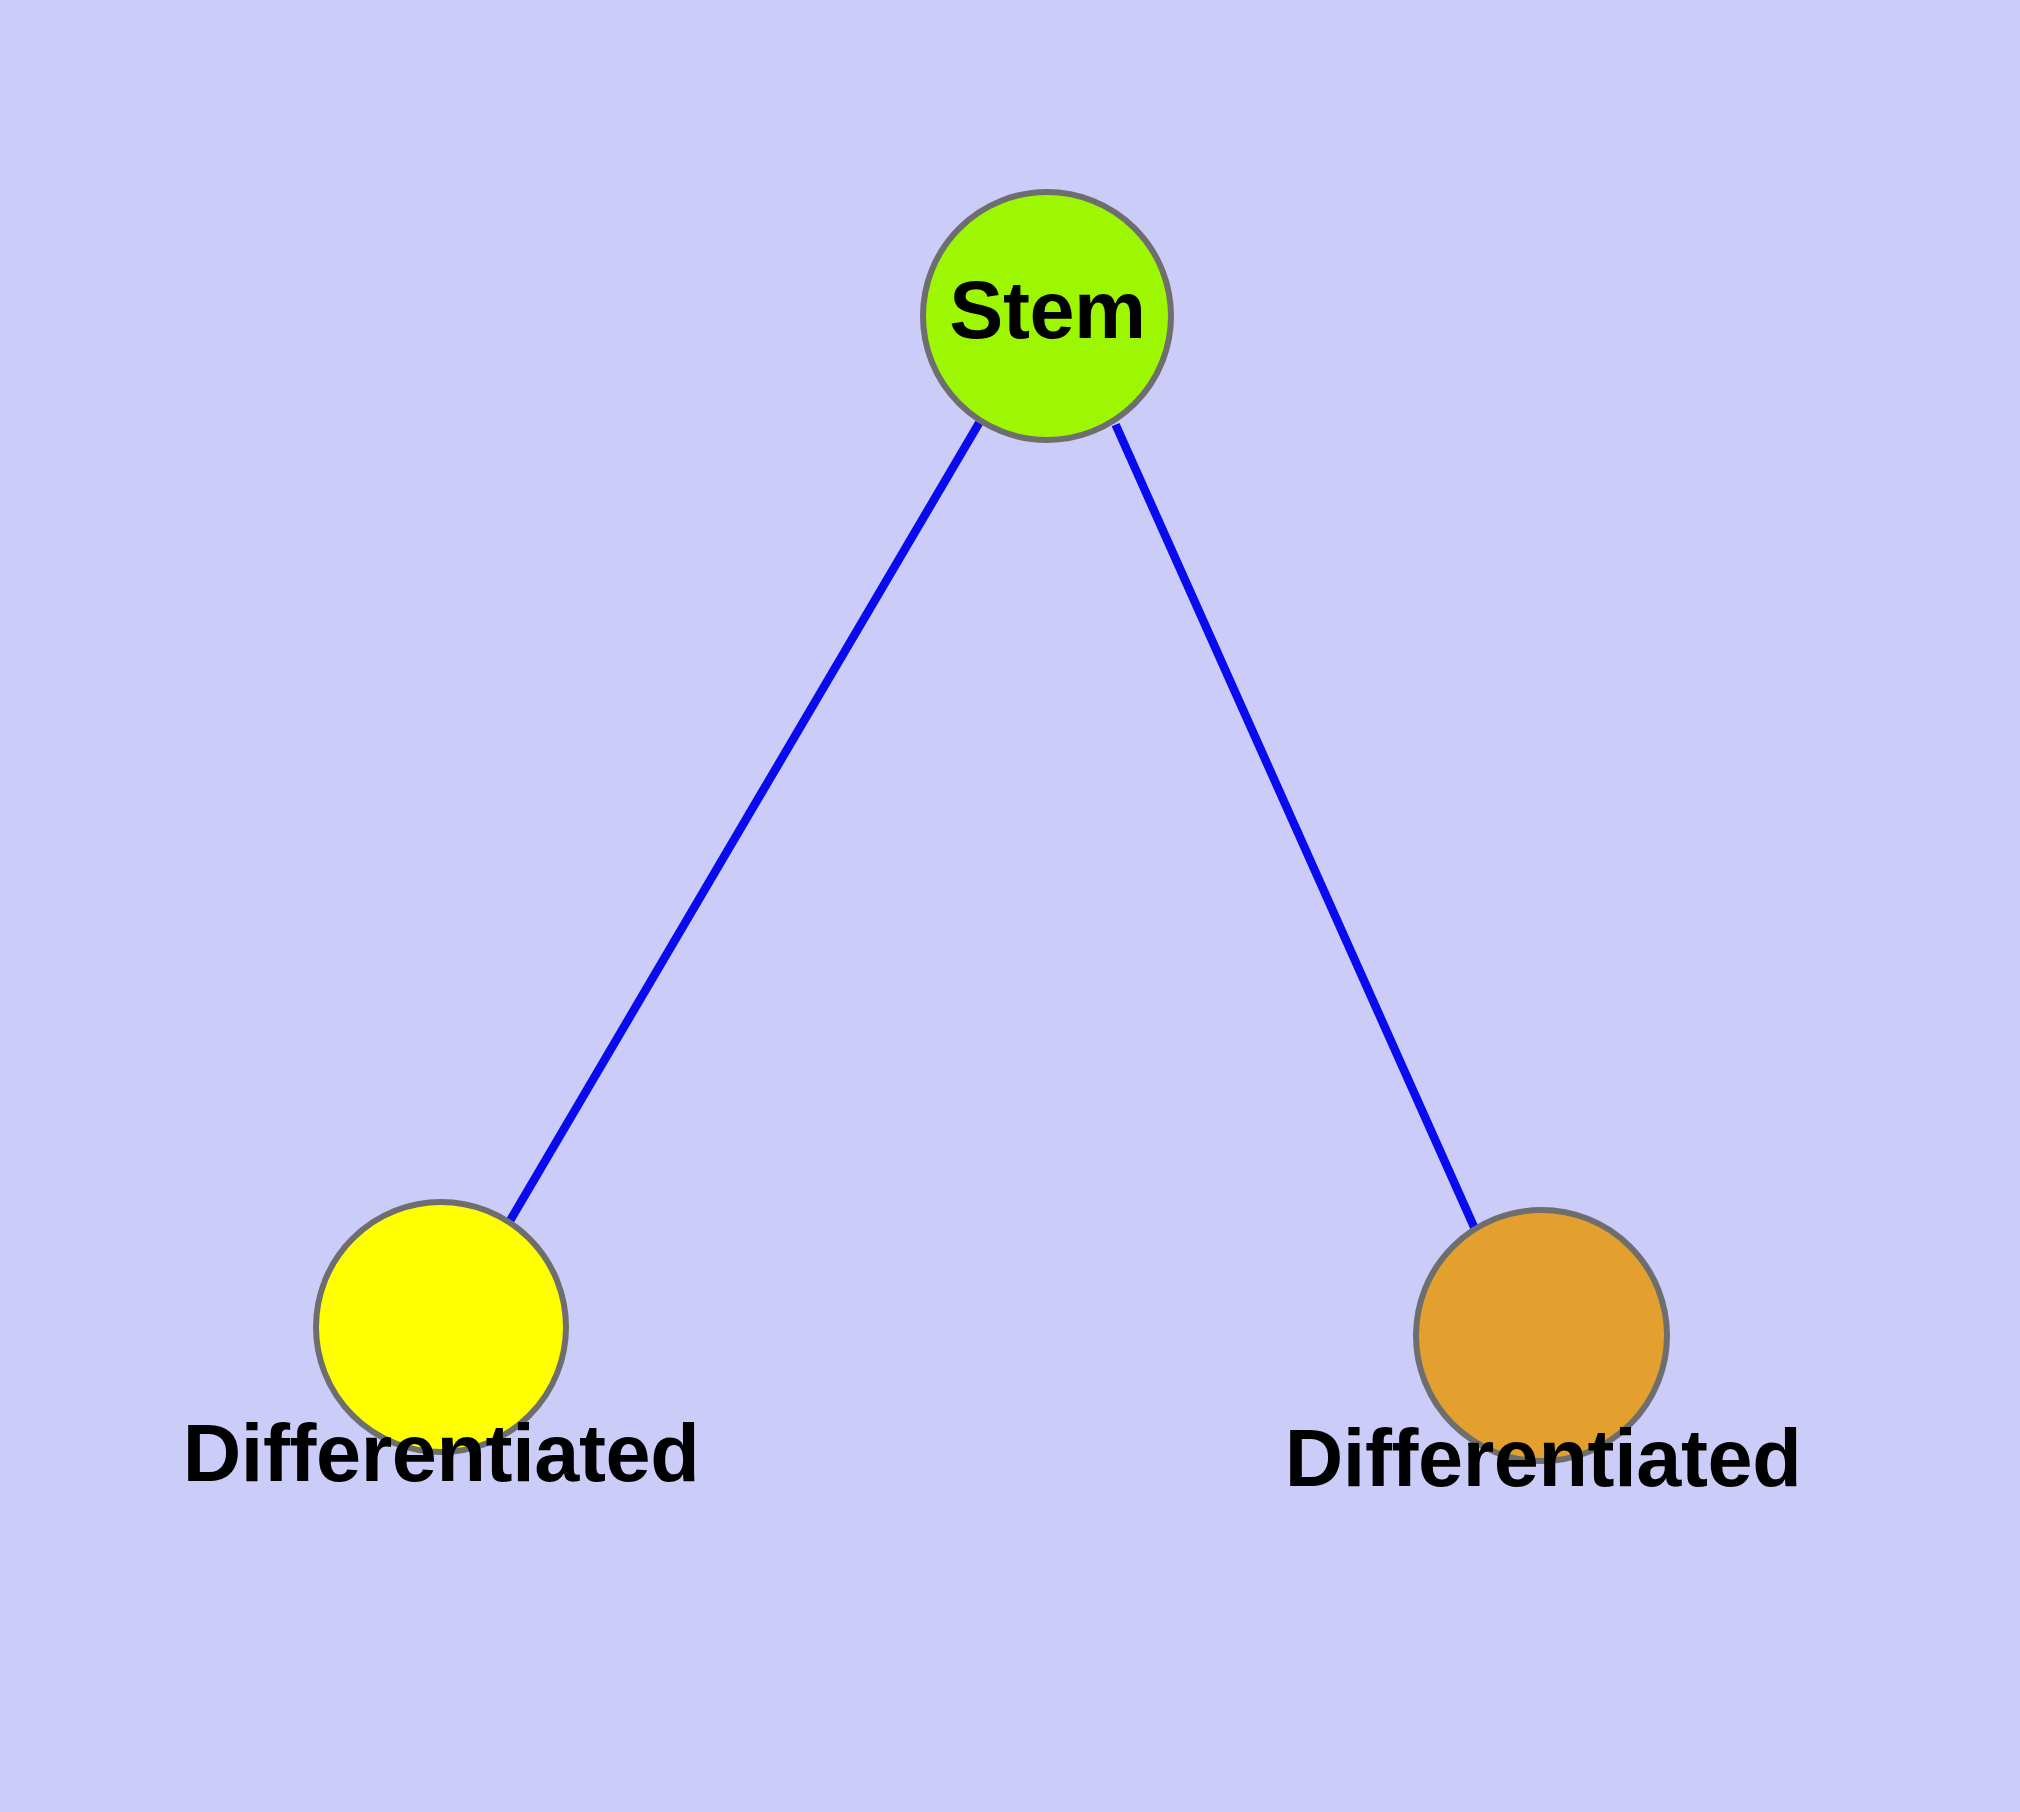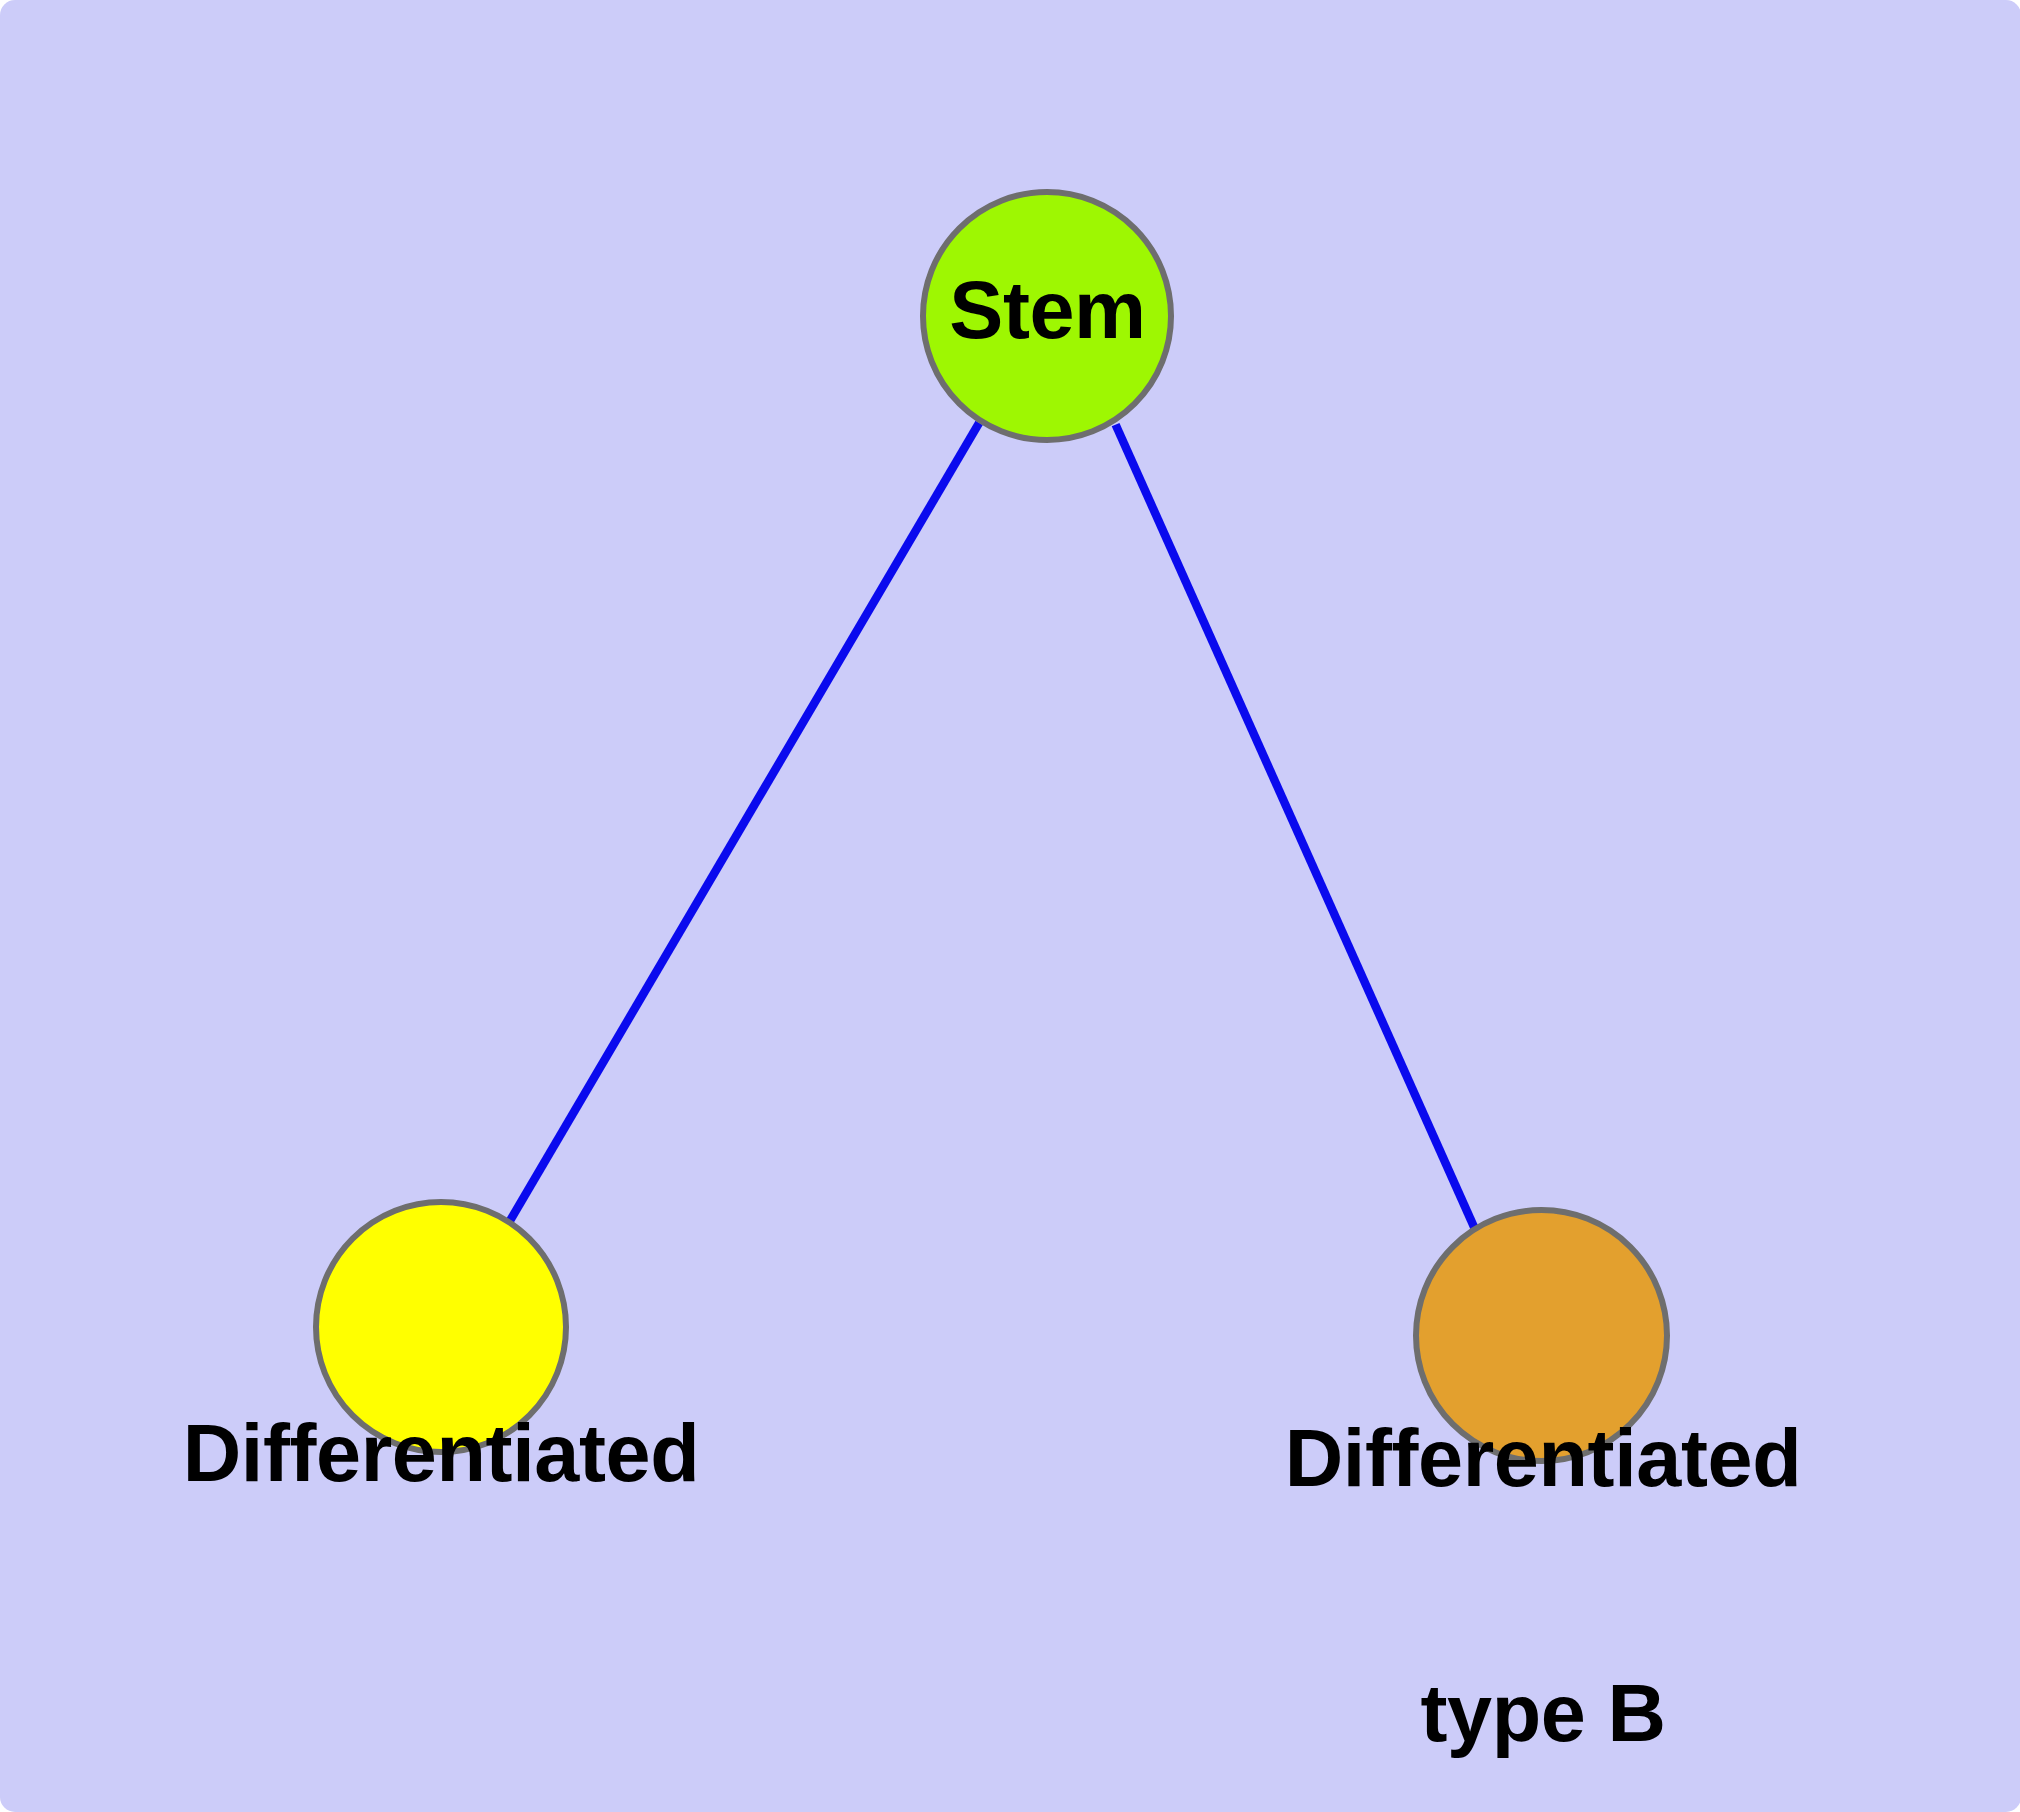--- a/index.html
+++ b/index.html
@@ -11,21 +11,20 @@
     width: 2021px;
     height: 1812px;
     overflow: hidden;
     font-family: "Liberation Sans", sans-serif;
   }
   #graph-canvas {
     position: relative;
     width: 2021px;
     height: 1812px;
     background: #ccccf9;
-    border-radius: 15px;
   }
   #edge-layer {
     position: absolute;
     left: 0;
     top: 0;
     width: 2021px;
     height: 1812px;
     z-index: 1;
   }
   #node-layer {
@@ -110,18 +109,17 @@
     <div class="node node-typeb"></div>
 
     <div class="node-label label-stem">Stem</div>
 
     <div class="node-label label-typea">
       <div>Differentiated</div>
     </div>
 
     <div class="node-label label-typeb">
       <div>Differentiated</div>
-      <div>type B</div>
     </div>
 
   </div>
 </div>
 
 
 </body></html>

